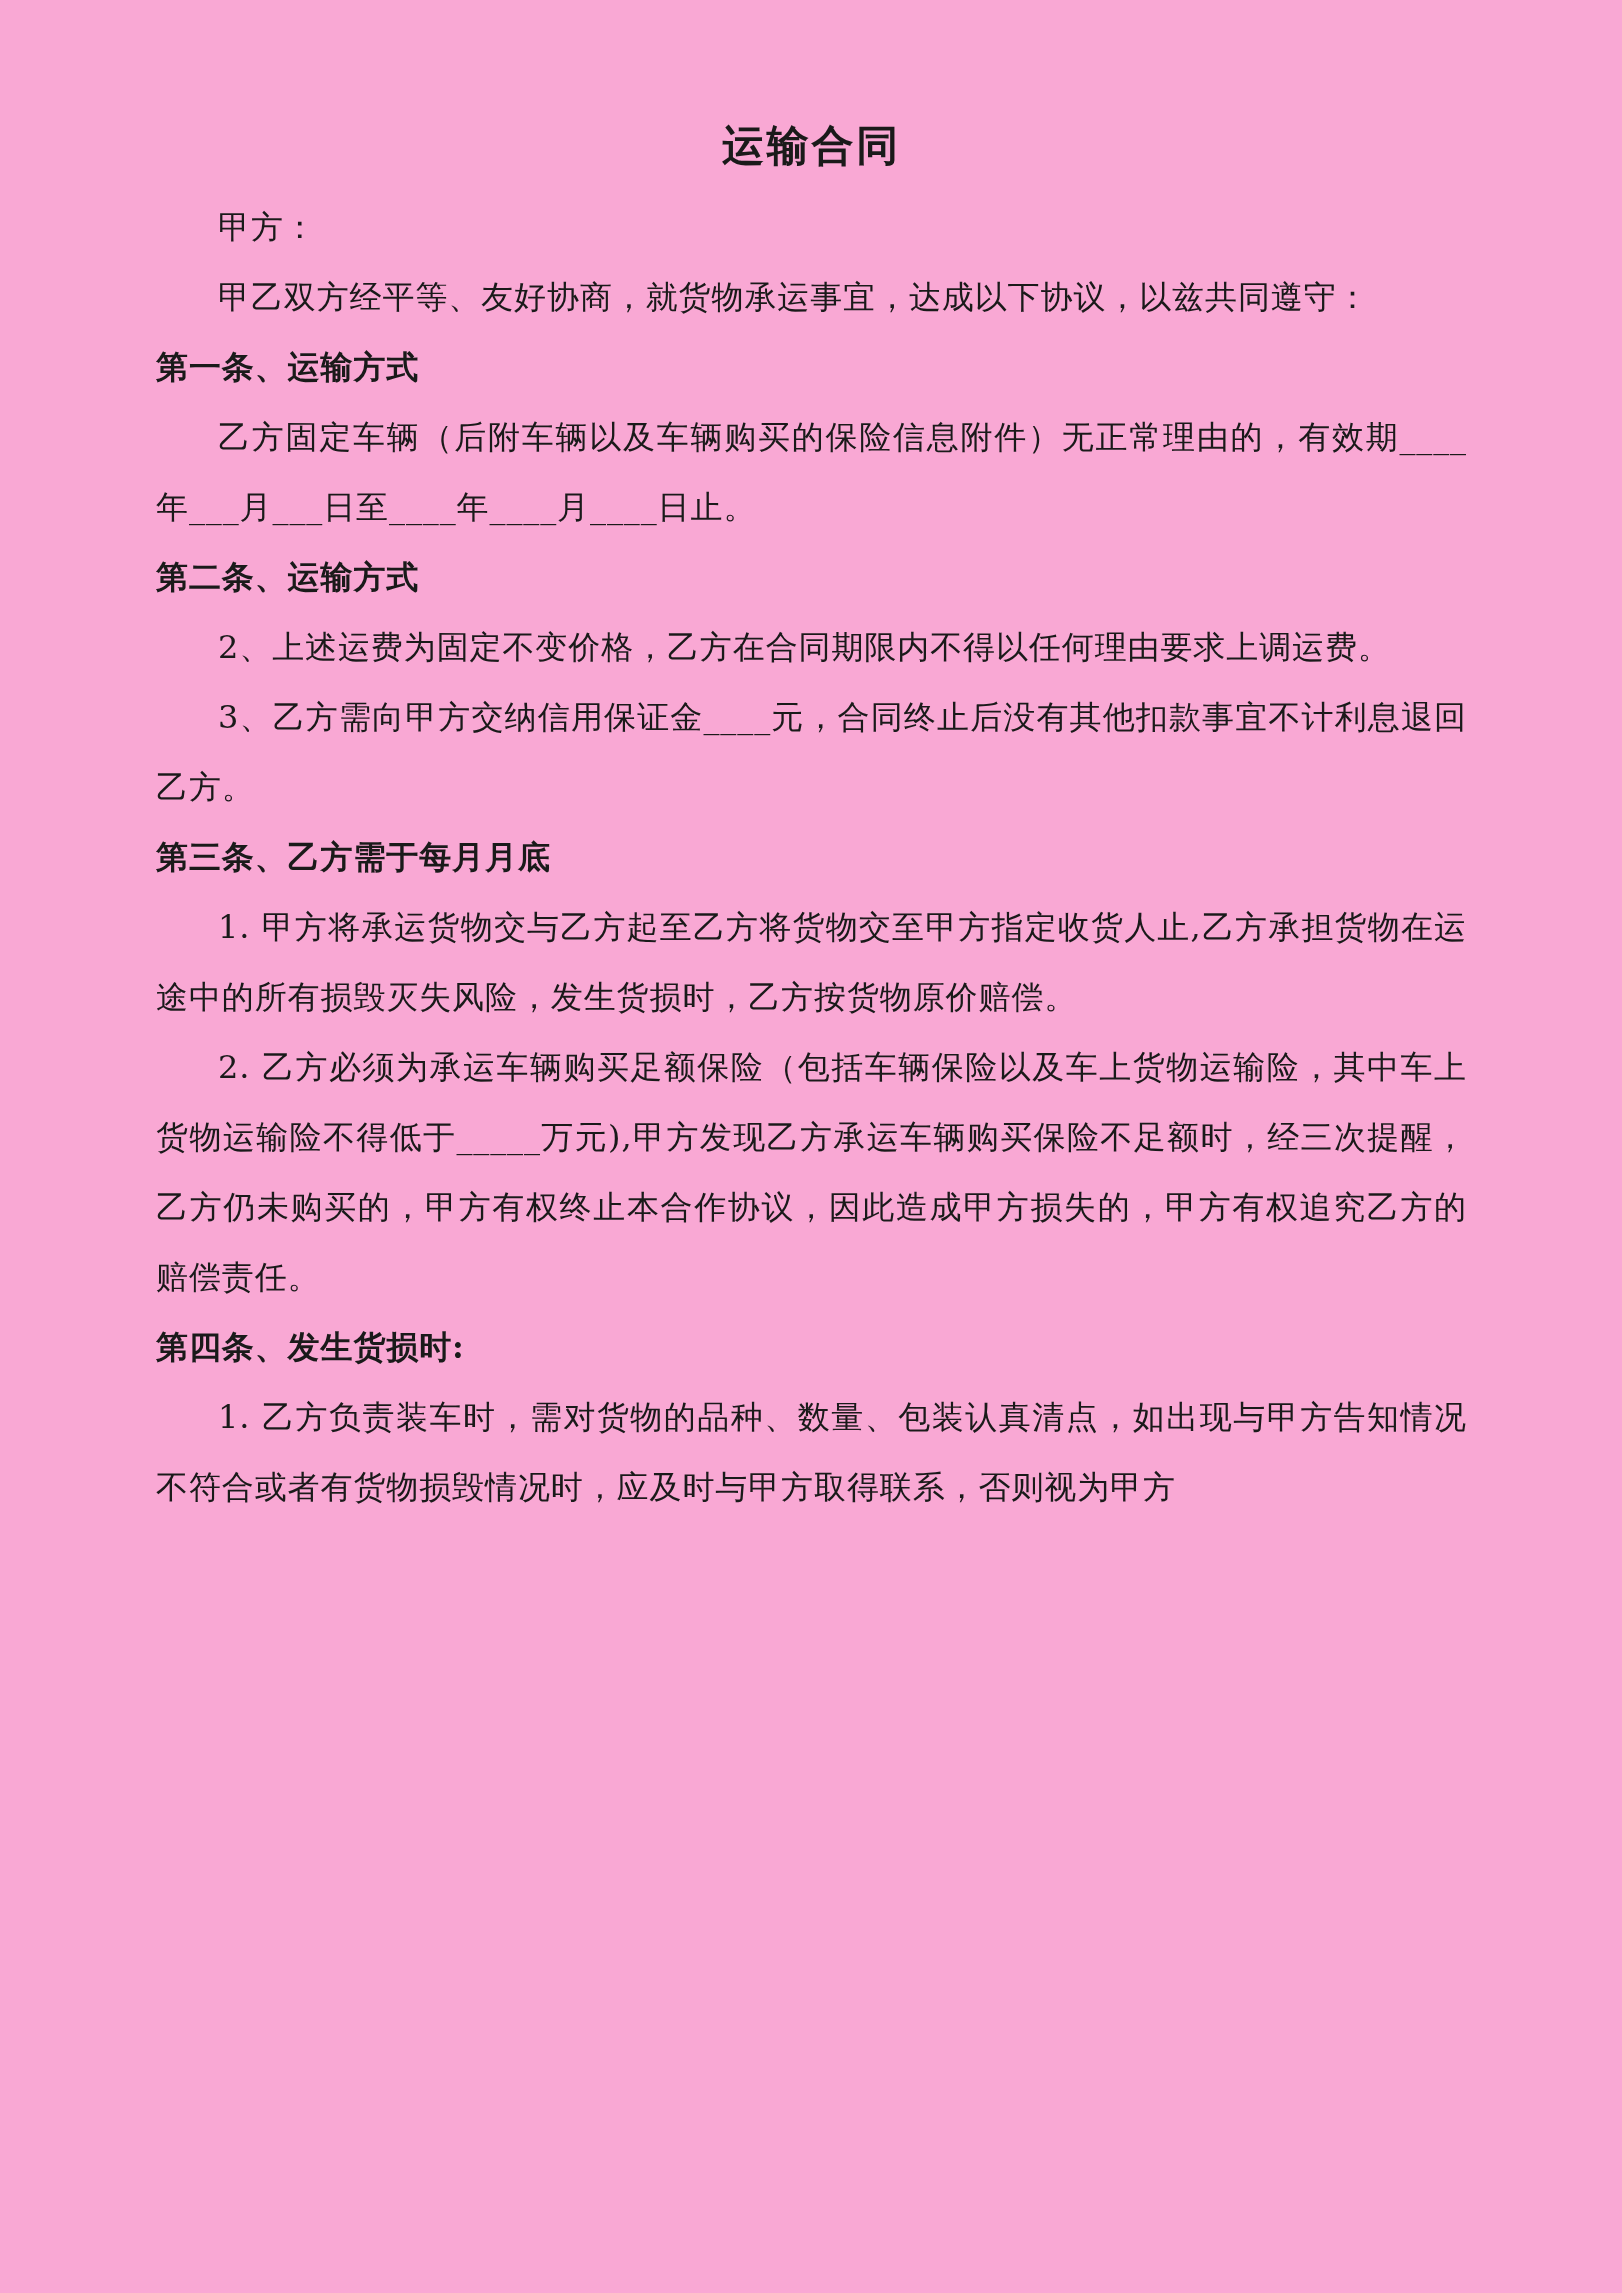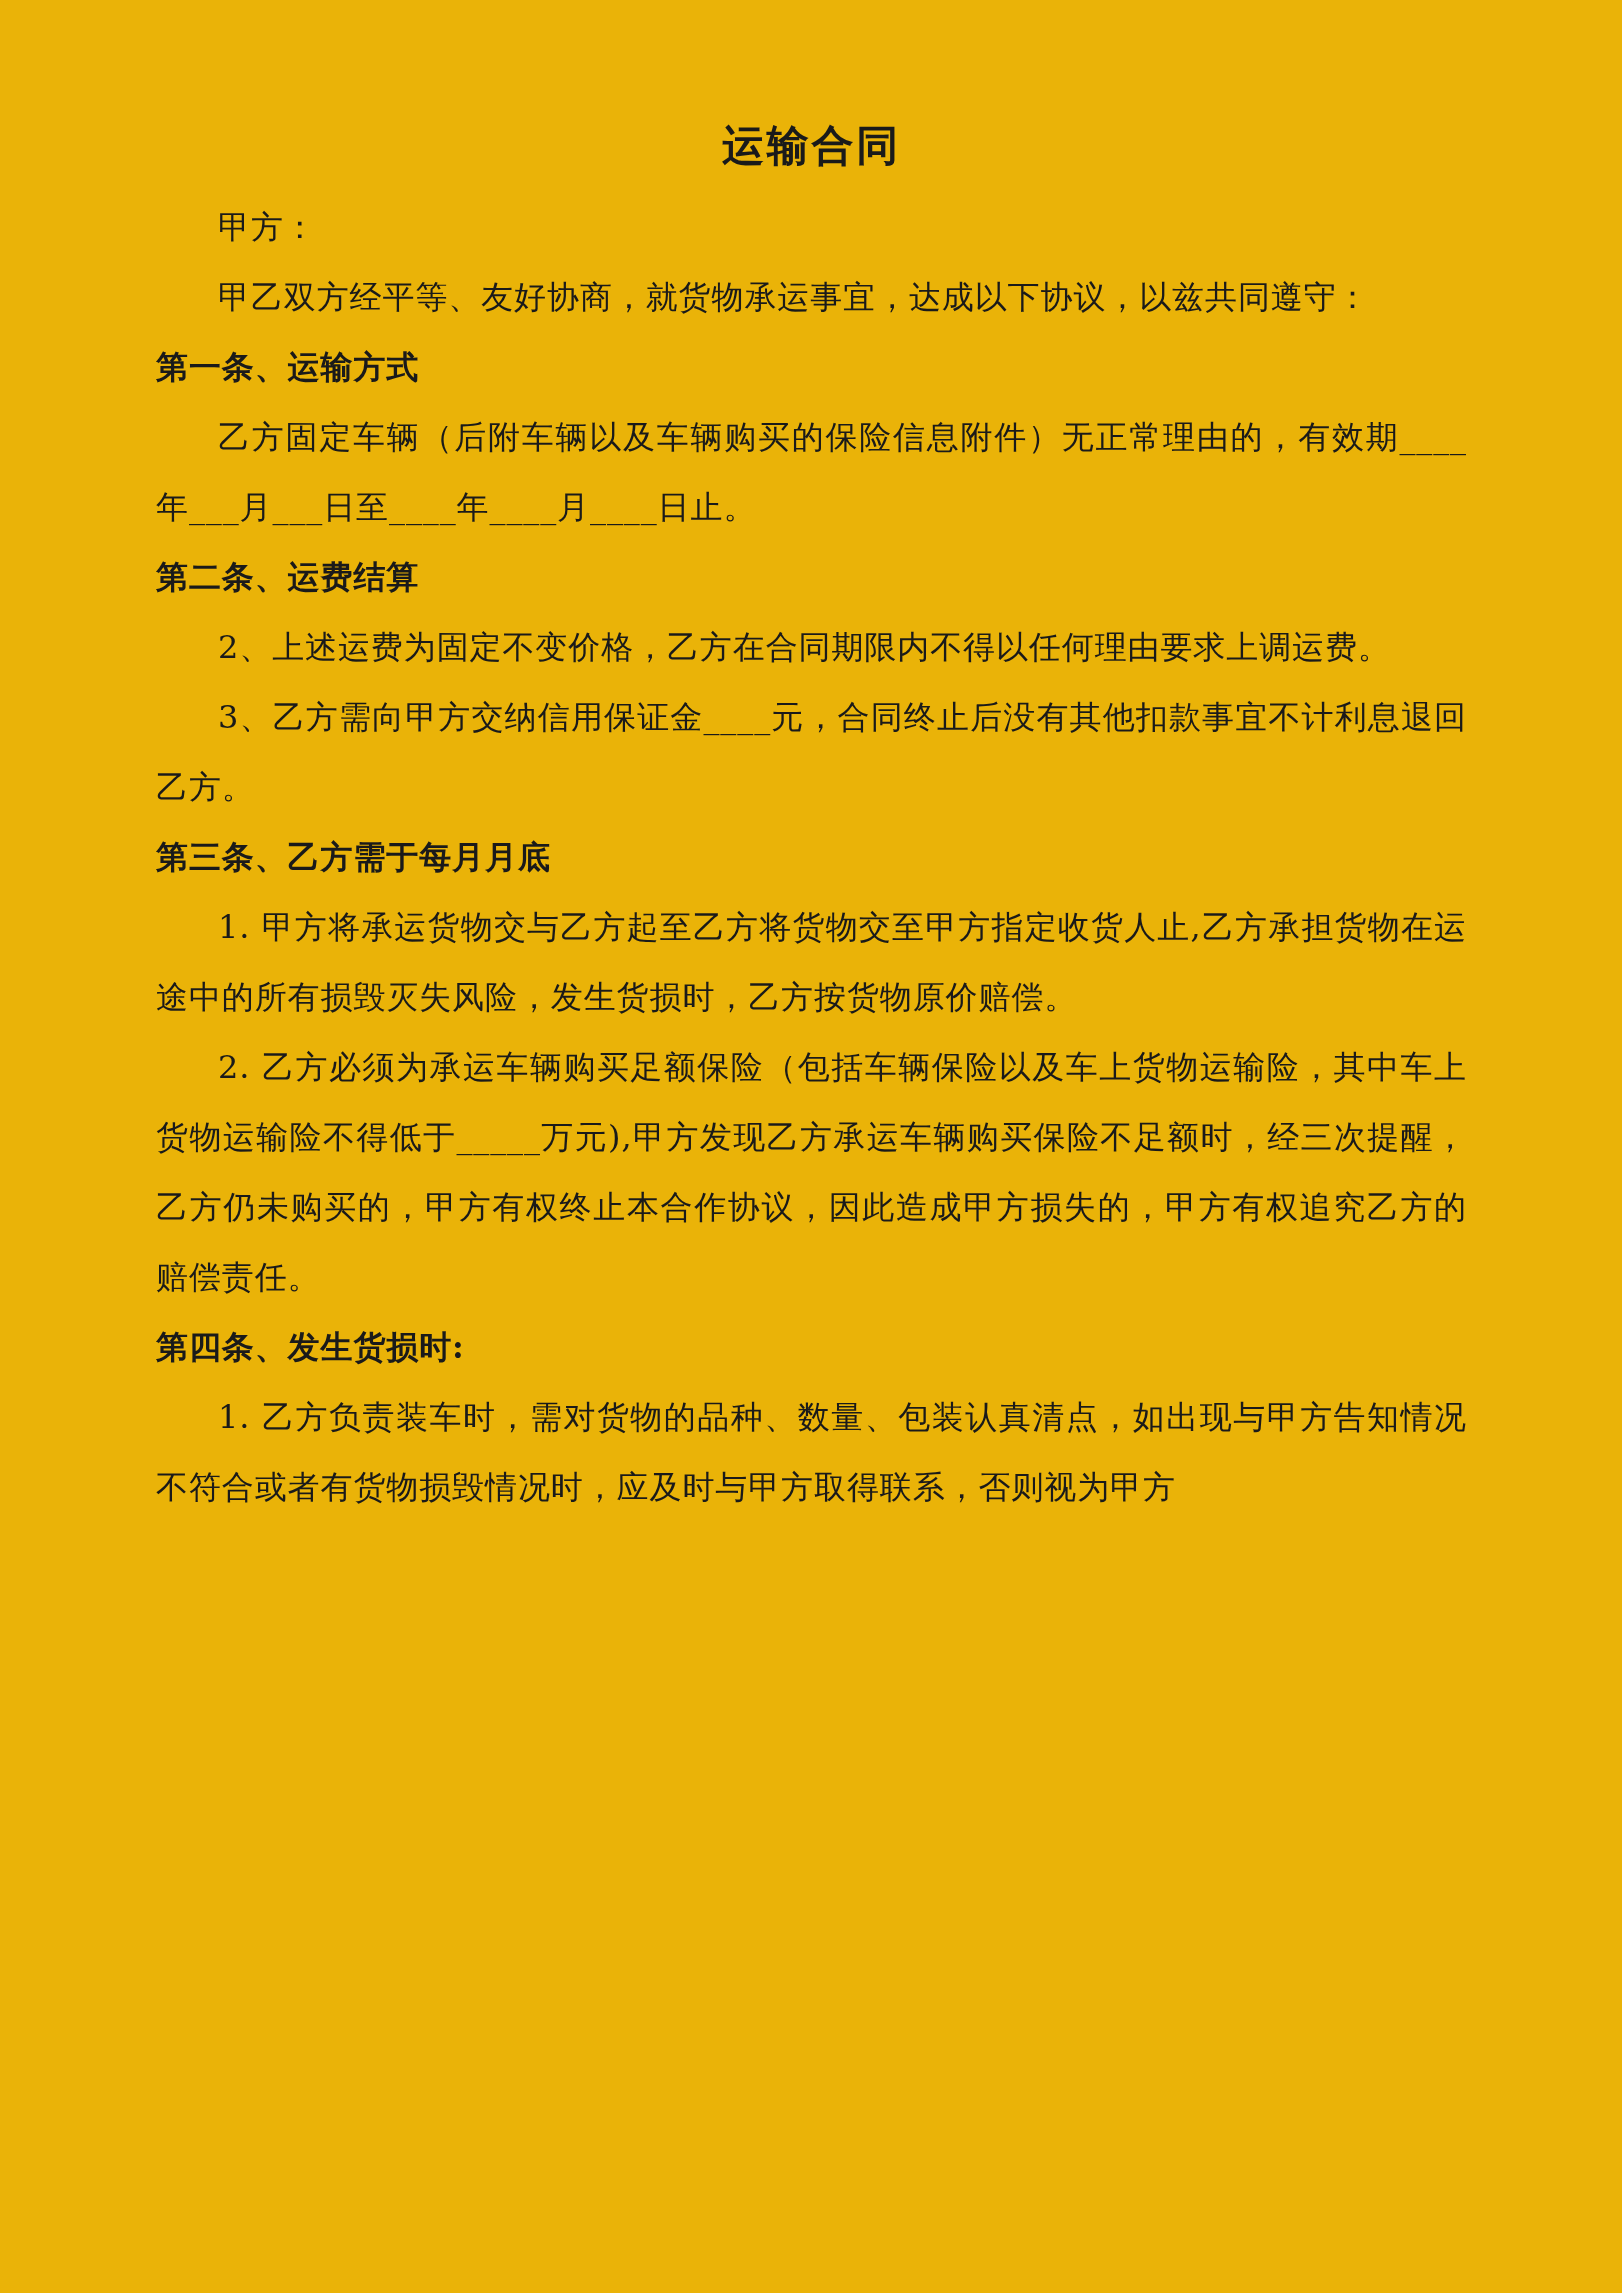--- a/index.html
+++ b/index.html
@@ -45,28 +45,28 @@
     text-indent: 0;
   }
   .u {
     text-decoration: underline;
     text-underline-offset: 6.4px;
   }
 </style>
 </head>
 <body>
 
-<div class="page" style="background: #eab308; color: rgb(26, 26, 26);">
+<div class="page" style="background: #f9a8d4; color: rgb(26, 26, 26);">
   <h1 class="doc-title">运输合同</h1>
   <div class="paragraphs">
       <p class="para body"><span>甲方：</span></p>
       <p class="para body"><span>甲乙双方经平等、友好协商，就货物承运事宜，达成以下协议，以兹共同遵守：</span></p>
       <p class="para heading"><span>第一条、运输方式</span></p>
       <p class="para body"><span>乙方固定车辆（后附车辆以及车辆购买的保险信息附件）无正常理由的，有效期____年___月___日至____年____月____日止。</span></p>
-      <p class="para heading"><span>第二条、运费结算</span></p>
+      <p class="para heading"><span>第二条、运输方式</span></p>
       <p class="para body"><span>2、上述运费为固定不变价格，乙方在合同期限内不得以任何理由要求上调运费。</span></p>
       <p class="para body"><span>3、乙方需向甲方交纳信用保证金____元，合同终止后没有其他扣款事宜不计利息退回乙方。</span></p>
       <p class="para heading"><span>第三条、乙方需于每月月底</span></p>
       <p class="para body"><span>1. 甲方将承运货物交与乙方起至乙方将货物交至甲方指定收货人止,乙方承担货物在运途中的所有损毁灭失风险，发生货损时，乙方按货物原价赔偿。</span></p>
       <p class="para body"><span>2. 乙方必须为承运车辆购买足额保险（包括车辆保险以及车上货物运输险，其中车上货物运输险不得低于_____万元),甲方发现乙方承运车辆购买保险不足额时，经三次提醒，乙方仍未购买的，甲方有权终止本合作协议，因此造成甲方损失的，甲方有权追究乙方的赔偿责任。</span></p>
       <p class="para heading"><span>第四条、发生货损时:</span></p>
       <p class="para body"><span>1. 乙方负责装车时，需对货物的品种、数量、包装认真清点，如出现与甲方告知情况不符合或者有货物损毁情况时，应及时与甲方取得联系，否则视为甲方</span></p>
     </div>
 </div>
 

